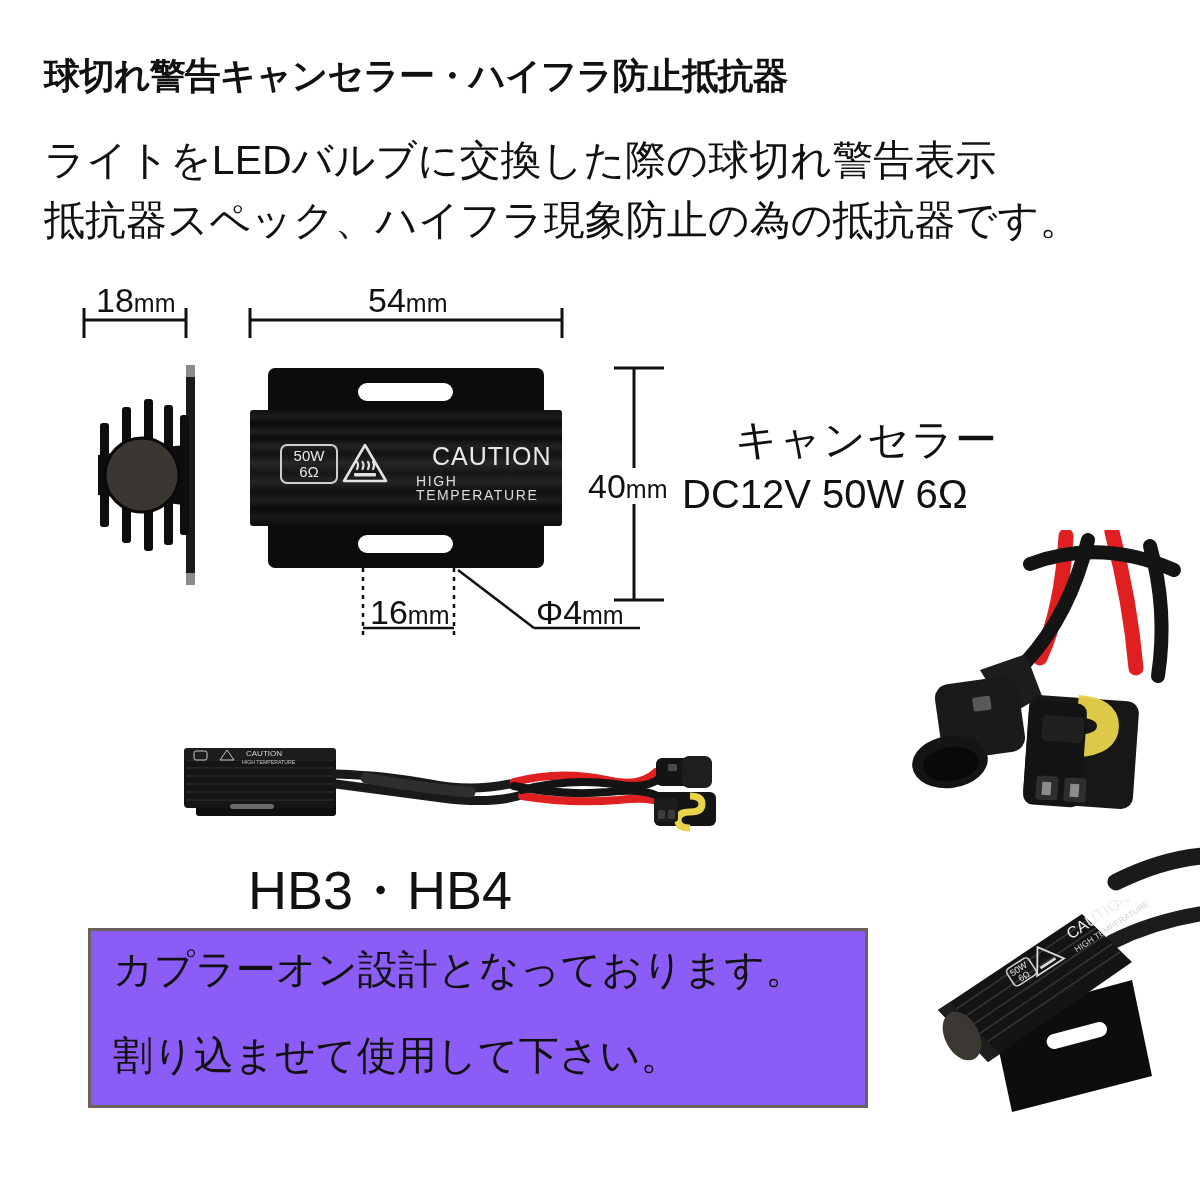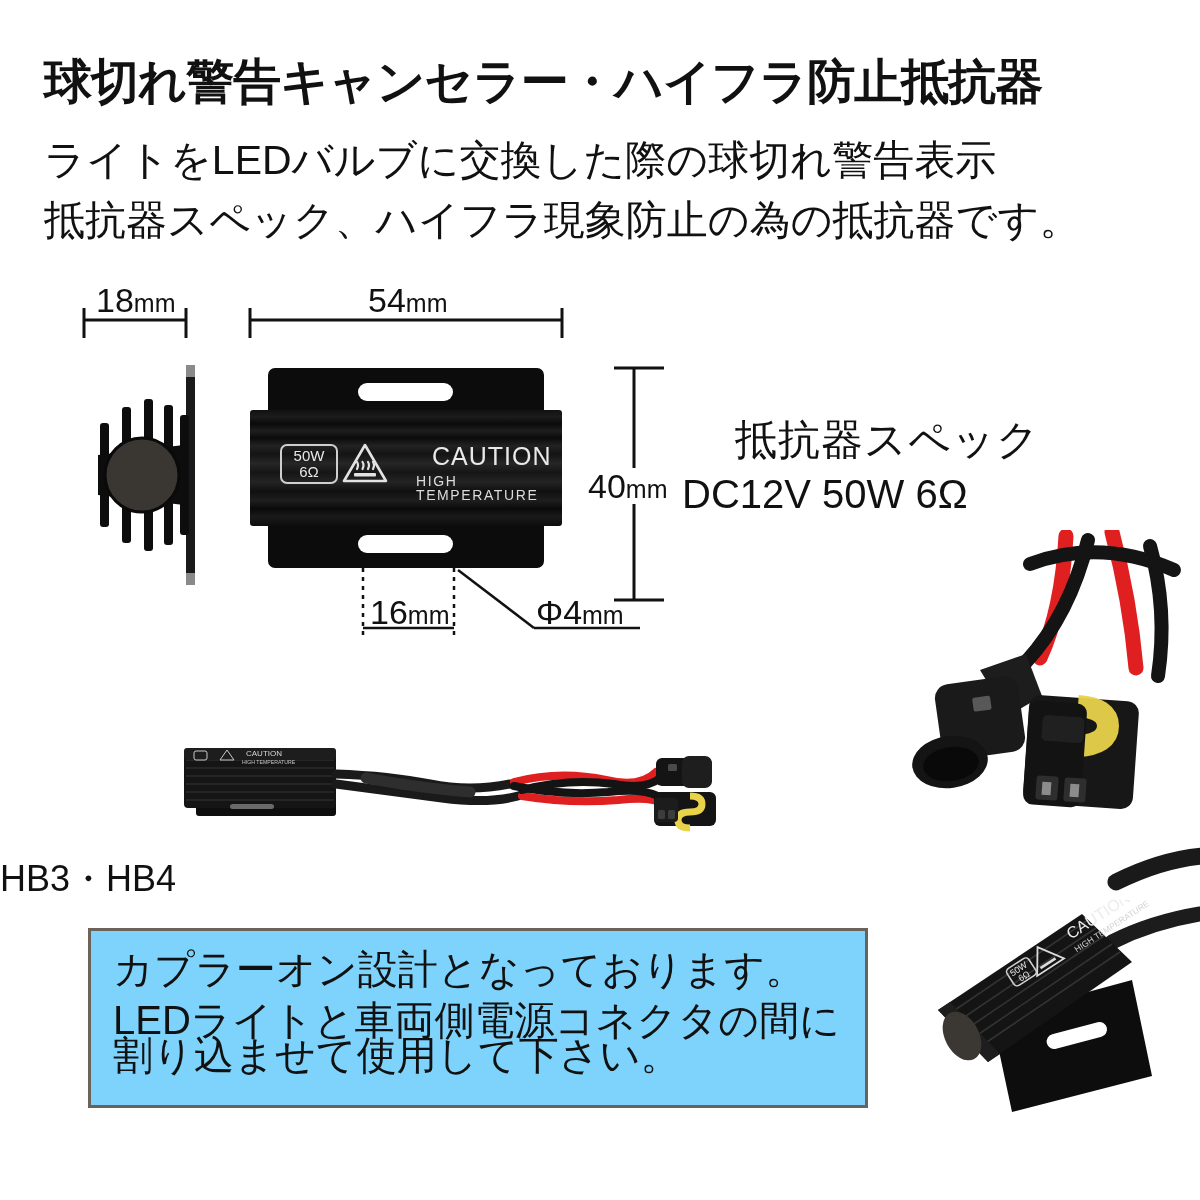--- a/index.html
+++ b/index.html
@@ -5,21 +5,21 @@
   html,body{margin:0;padding:0;background:#fff;}
   body{
     width:1200px;height:1200px;position:relative;overflow:hidden;
     font-family:"Liberation Sans","DejaVu Sans",sans-serif;color:#111;
   }
   .abs{position:absolute;}
 
   
   #title{
     left:44px;top:58px;width:1130px;
-    font-size:48px;font-weight:bold;letter-spacing:-1px;
+    font-size:36px;font-weight:bold;letter-spacing:-1px;
     line-height:1.0;color:#111;white-space:nowrap;
   }
   #sub1,#sub2{
     left:44px;width:1150px;font-size:41px;font-weight:400;
     line-height:1.0;color:#111;white-space:nowrap;
   }
   #sub1{top:140px;}
   #sub2{top:200px;}
 
   
@@ -52,28 +52,28 @@
     left:735px;top:412px;font-size:42px;font-weight:400;
     letter-spacing:1px;white-space:nowrap;
   }
   #spec-value{
     left:682px;top:472px;font-size:40px;font-weight:400;
     letter-spacing:0px;white-space:nowrap;
   }
 
   
   #hb-label{
-    left:0;top:855px;width:760px;text-align:left;
-    font-size:36px;font-weight:400;white-space:nowrap;
+    left:0;top:855px;width:760px;text-align:center;
+    font-size:54px;font-weight:400;white-space:nowrap;
   }
 
   
   #note-box{
     left:88px;top:928px;width:780px;height:180px;
-    border:3px solid #6b6259;background:#7dd3fc;box-sizing:border-box;
+    border:3px solid #6b6259;background:#8b5cf6;box-sizing:border-box;
   }
   .note-line{
     position:absolute;left:22px;font-size:40px;line-height:1;
     white-space:nowrap;color:#111;
   }
   #nl0{top:18px;}
   #nl1{top:69px;}
   #nl2{top:104px;}
 </style>
 </head>
@@ -169,21 +169,21 @@
   <svg class="abs" style="left:92px;top:74px;" width="46" height="42" viewBox="0 0 46 42">
     <path d="M23 3 L44 39 L2 39 Z" fill="none" stroke="#e2e2e2" stroke-width="2.6" stroke-linejoin="round"></path>
     <rect x="12" y="31" width="22" height="3.4" fill="#e2e2e2" rx="1"></rect>
     <path d="M15 27 q2-4 0-7 M20.5 27 q2-4 0-7 M26 27 q2-4 0-7 M31 27 q2-4 0-7" fill="none" stroke="#e2e2e2" stroke-width="2.2" stroke-linecap="round"></path>
   </svg>
 
   <div class="abs caution-big" style="left:182px;top:76px;">CAUTION</div>
   <div class="abs caution-small" style="left:166px;top:106px;">HIGH TEMPERATURE</div>
 </div>
 
-<div class="abs" id="spec-title">抵抗器スペック</div>
+<div class="abs" id="spec-title">キャンセラー</div>
 <div class="abs" id="spec-value">DC12V  50W  6Ω</div>
 
 <svg class="abs" style="left:170px;top:700px;" width="600" height="160" viewBox="0 0 600 160">
 
   <g>
     <rect x="26" y="78" width="140" height="38" rx="3" fill="#0e0e0e"></rect>
     <rect x="14" y="52" width="152" height="56" rx="4" fill="#151515"></rect>
     <g stroke="#2b2b2b" stroke-width="1.4">
       <line x1="16" y1="60" x2="164" y2="60"></line>
       <line x1="16" y1="68" x2="164" y2="68"></line>
@@ -287,15 +287,14 @@
     <text x="119" y="64" font-family="Liberation Sans, sans-serif" font-size="9" fill="#e4e4e4">6Ω</text>
     <path d="M152 44 L168 68 L136 68 Z" fill="none" stroke="#dcdcdc" stroke-width="1.8"></path>
     <rect x="143" y="62" width="18" height="2.6" fill="#dcdcdc"></rect>
     <text x="184" y="56" font-family="Liberation Sans, sans-serif" font-size="16" fill="#ececec">CAUTION</text>
     <text x="182" y="70" font-family="Liberation Sans, sans-serif" font-size="8.5" fill="#d2d2d2">HIGH TEMPERATURE</text>
   </g>
 </svg>
 
 <div class="abs" id="note-box">
   <div class="note-line" id="nl0">カプラーオン設計となっております。</div>
-  <div class="note-line" id="nl1">LEDライトと車両側電源コネクタの間に</div>
   <div class="note-line" id="nl2">割り込ませて使用して下さい。</div>
 </div>
 
 </body></html>

